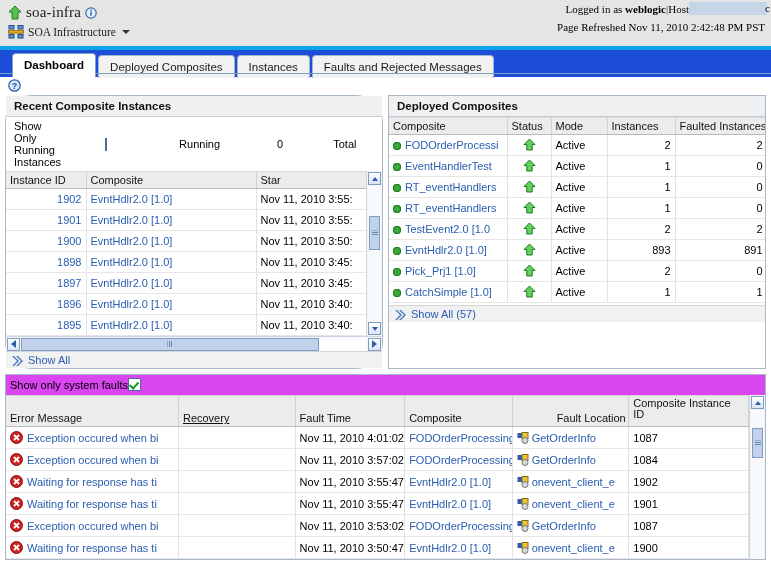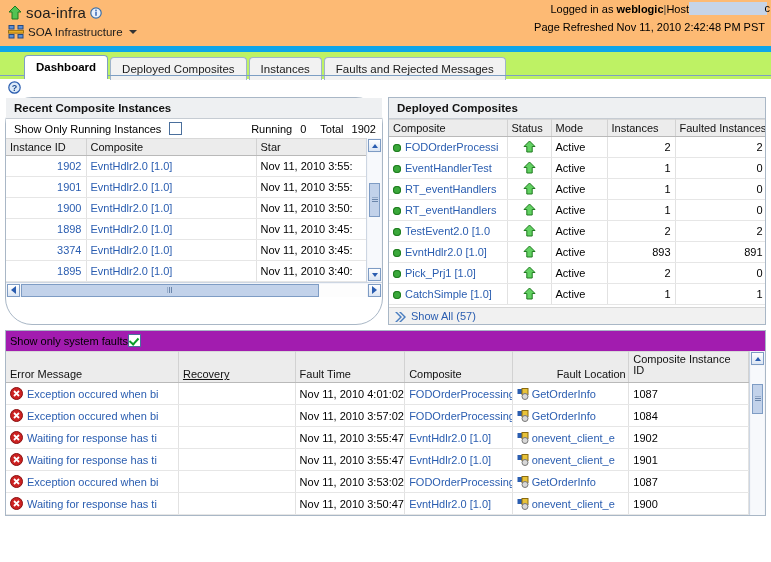--- a/index.html
+++ b/index.html
@@ -7,22 +7,23 @@
     width:771px;height:562px;overflow:hidden;
     font-family:"Liberation Sans", sans-serif;
     font-size:11px;
     color:#000;
     background:#ffffff;
   }
   
   .header{
     position:relative;
     height:46px;
-    background:#fdba74;
-    border-bottom:6px solid #0ea5e9;
+    background:#e5e5e5;
+    border-bottom:4px solid #0ea5e9;
+    font-family:Liberation Serif, serif;
   }
   .hdr-left{position:absolute;left:8px;top:3px;}
   .hdr-title-row{display:flex;align-items:center;gap:4px;height:19px;}
   .up-arrow{width:14px;height:15px;position:relative;flex:none;}
   .up-arrow svg{display:block;}
   .app-title{font-size:15px;font-weight:normal;color:#1c1c1c;letter-spacing:.2px;}
   .info-ico{width:12px;height:12px;flex:none;}
   .hdr-sub-row{display:flex;align-items:center;gap:4px;height:17px;margin-top:1px;}
   .soa-ico{width:16px;height:14px;flex:none;}
   .soa-label{font-size:11.5px;color:#1c1c1c;}
@@ -34,22 +35,22 @@
   .sep{color:#444;}
   .hostbox{
     display:inline-block;background:#c6d4e8;height:13px;width:78px;
     vertical-align:-2px;margin-left:0px;
   }
   .clip-char{position:absolute;right:1px;top:2px;font-size:11px;color:#000;}
   .refresh-line{font-size:11px;white-space:nowrap;margin-top:6px;padding-right:6px;}
 
   
   .tabstrip{
-    position:relative;height:27px;background:#bef264;
-    padding-left:24px;box-sizing:border-box;
+    position:relative;height:27px;background:#1d4ed8;
+    padding-left:12px;box-sizing:border-box;
   }
   .tabs{display:flex;align-items:flex-end;height:27px;gap:2px;}
   .tab{
     height:22px;line-height:22px;padding:0 11px;
     border:1px solid #9fb4cc;border-bottom:none;
     border-radius:4px 4px 0 0;
     background:#f2f2f2;
     font-size:11.5px;color:#1a1a1a;cursor:pointer;
     position:relative;top:1px;
   }
@@ -77,32 +78,33 @@
     border-bottom:1px solid #c6ccd3;
     font-weight:bold;font-size:11.5px;
     padding:4px 6px 4px 8px;
     color:#111;
   }
   .panel-sub{
     padding:3px 6px 3px 8px;
     font-size:11px;
     display:flex;align-items:center;
     background:#fff;
+    gap:36px;
   }
   .chk{
     width:13px;height:13px;border:1px solid #4a6f9c;background:#fff;
     display:inline-block;box-sizing:border-box;cursor:pointer;vertical-align:-2px;
   }
   .chk.checked{position:relative;}
   .chk.checked:after{
     content:"";position:absolute;left:2px;top:1px;width:4px;height:7px;
     border:solid #0a9d28;border-width:0 2px 2px 0;transform:rotate(42deg);
   }
   .spacer{flex:1;}
-  .stat-lbl{margin-right:8px;}
+  .stat-lbl{margin-right:21px;}
   .stat-val{margin-right:14px;}
 
   
   table.grid{border-collapse:collapse;width:100%;font-size:11px;table-layout:fixed;}
   table.grid th{
     background:#ececec;
     border-right:1px solid #d2d2d2;
     border-bottom:1px solid #b9b9b9;
     border-top:1px solid #d8d8d8;
     font-weight:normal;text-align:left;
@@ -173,21 +175,21 @@
   .dblchev{width:12px;height:10px;flex:none;}
 
   
   .dot{width:8px;height:8px;border-radius:50%;background:#3aa83a;
     display:inline-block;box-shadow:inset 0 0 0 1px #1f7a1f;vertical-align:-1px;margin-right:4px;}
   .up-g{width:13px;height:13px;display:inline-block;}
   .err-ico{width:13px;height:13px;display:inline-block;vertical-align:-2px;margin-right:4px;}
   .loc-ico{width:14px;height:12px;display:inline-block;vertical-align:-2px;margin-right:1px;}
 
   .faults-panel{margin-top:5px;}
-  .fault-sub{padding:3px 6px 4px 4px;font-size:11px;display:flex;align-items:center;gap:0;background:#a21caf;}
+  .fault-sub{padding:3px 6px 4px 4px;font-size:11px;display:flex;align-items:center;gap:0;background:#d946ef;}
 </style>
 </head>
 <body>
 
 <div class="header">
   <div class="hdr-left">
     <div class="hdr-title-row">
       <span class="up-arrow">
         <svg width="14" height="15" viewBox="0 0 14 15">
           <polygon points="7,1 13,7 10,7 10,14 4,14 4,7 1,7" fill="#53c353" stroke="#1f7a1f" stroke-width="1"></polygon>
@@ -290,23 +292,28 @@
                   <td class="num"><a class="lnk">1900</a></td>
                   <td><a class="lnk">EvntHdlr2.0 [1.0]</a></td>
                   <td>Nov 11, 2010 3:50:</td>
                 </tr>
               <tr>
                   <td class="num"><a class="lnk">1898</a></td>
                   <td><a class="lnk">EvntHdlr2.0 [1.0]</a></td>
                   <td>Nov 11, 2010 3:45:</td>
                 </tr>
               <tr>
-                  <td class="num"><a class="lnk">3374</a></td>
+                  <td class="num"><a class="lnk">1897</a></td>
                   <td><a class="lnk">EvntHdlr2.0 [1.0]</a></td>
                   <td>Nov 11, 2010 3:45:</td>
+                </tr>
+              <tr>
+                  <td class="num"><a class="lnk">1896</a></td>
+                  <td><a class="lnk">EvntHdlr2.0 [1.0]</a></td>
+                  <td>Nov 11, 2010 3:40:</td>
                 </tr>
               <tr>
                   <td class="num"><a class="lnk">1895</a></td>
                   <td><a class="lnk">EvntHdlr2.0 [1.0]</a></td>
                   <td>Nov 11, 2010 3:40:</td>
                 </tr>
             </tbody>
           </table>
         </div>
         <div class="vsb">
@@ -331,20 +338,29 @@
         <div class="sb-track-h">
           <div class="sb-thumb-h" style="width:86%;">
               <span class="grip-h"></span>
             </div>
         </div>
         <div class="sb-hbtn">
             <span class="arrow-g ar"></span>
           </div>
       </div>
 
+      <div class="showall-bar">
+        <span class="dblchev">
+          <svg width="12" height="10" viewBox="0 0 12 10">
+            <polygon points="0,0 5,5 0,10 2,10 7,5 2,0" fill="#4a7ec0"></polygon>
+            <polygon points="4,0 9,5 4,10 6,10 11,5 6,0" fill="#4a7ec0"></polygon>
+          </svg>
+        </span>
+        <a class="lnk">Show All</a>
+      </div>
     </div>
 
     <div class="panel" style="width:378px;">
       <div class="panel-head">Deployed Composites</div>
 
       <div class="tbl-wrap">
         <div class="tbl-view">
           <table class="grid">
             <colgroup>
                 <col style="width:118px">

